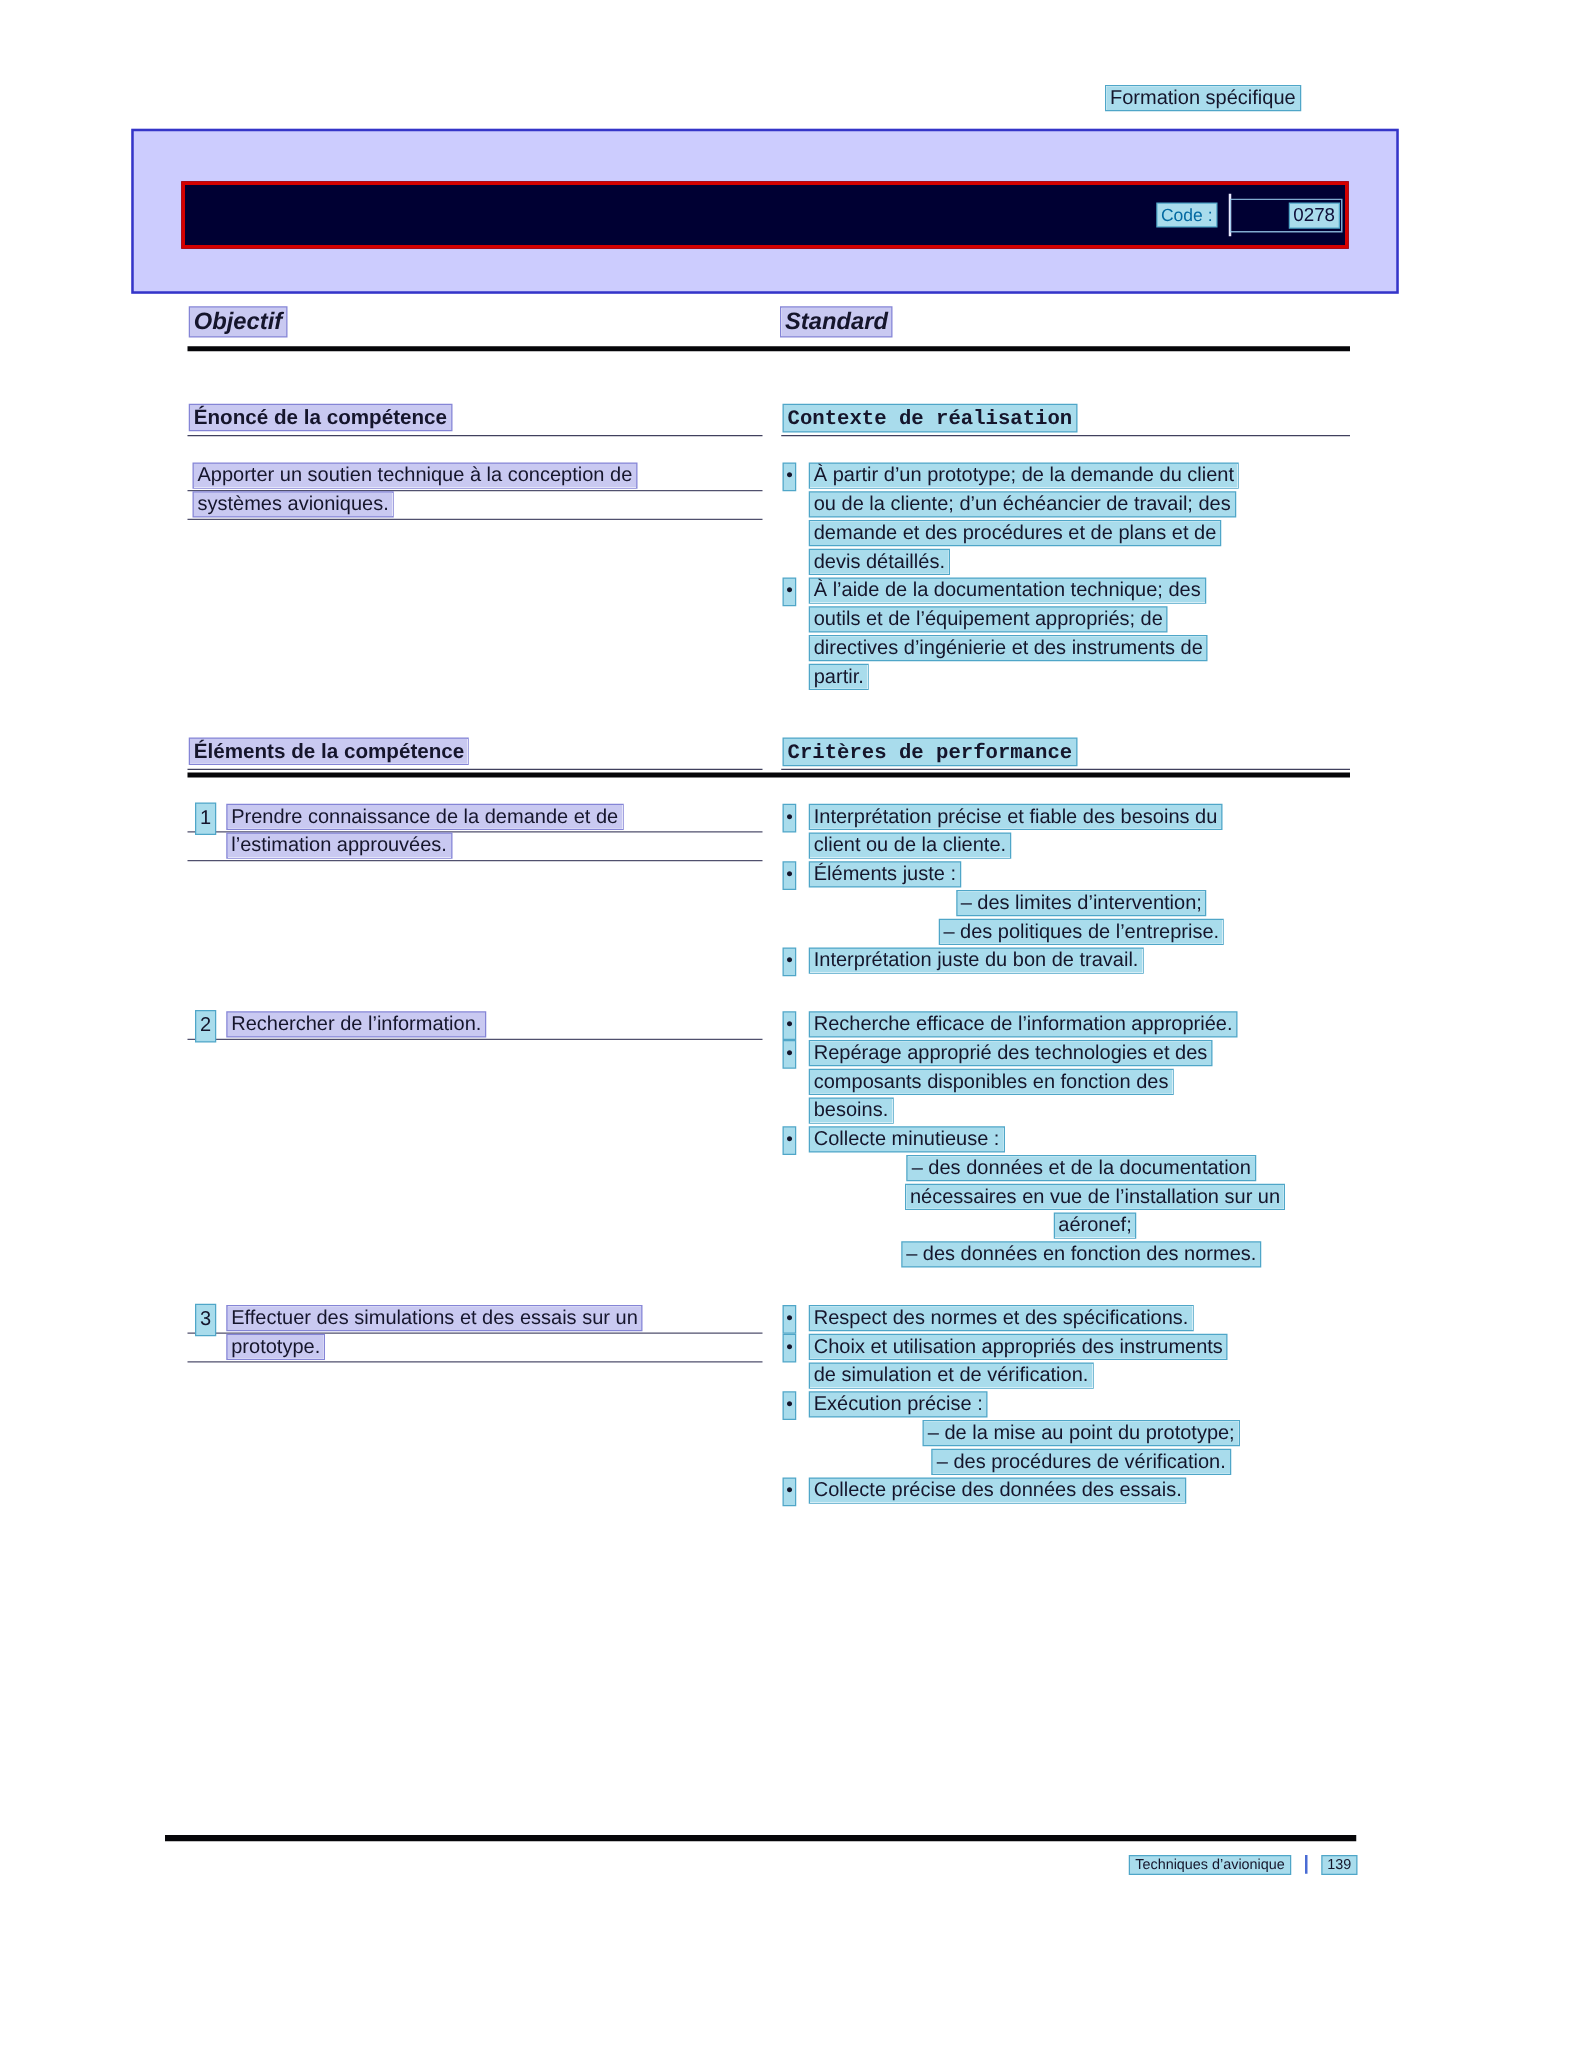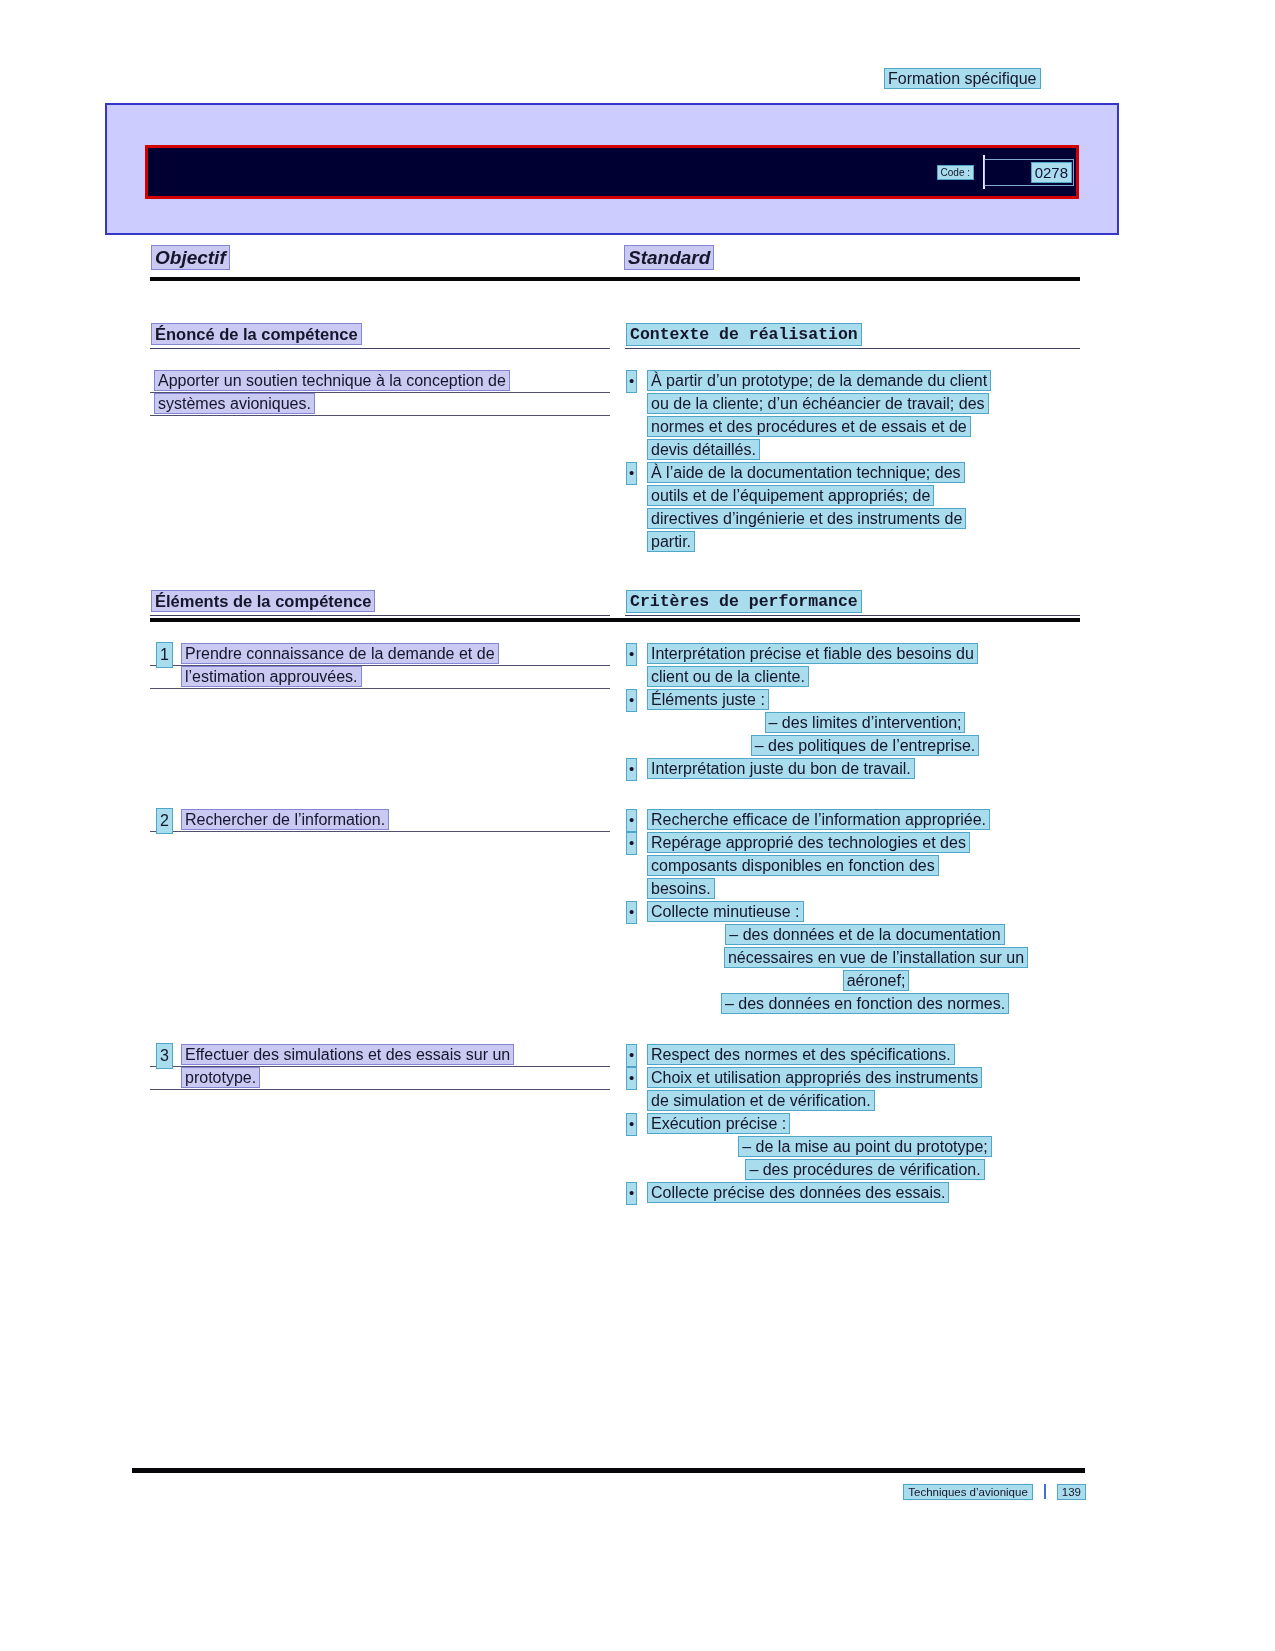--- a/index.html
+++ b/index.html
@@ -18,21 +18,21 @@
   .hl-cyan{background:var(--hl-cyan);box-shadow:0 0 0 1px var(--hl-cyan-bd);}
   .hl-lav{background:var(--hl-lav);box-shadow:0 0 0 1px var(--hl-lav-bd);}
 
   .top-label{position:absolute;left:885px;top:70px;font-size:16px;}
 
   .title-box{position:absolute;left:105px;top:103px;width:1014px;height:132px;
              background:var(--box-fill);border:2px solid var(--box-border);}
   .navy-band{position:absolute;left:38px;top:40px;width:934px;height:54px;
              background:var(--band-navy);border:3px solid var(--band-red);
              display:flex;align-items:center;justify-content:flex-end;padding-right:3px;}
-  .band-label{font-size:10px;color:#0f172a;}
+  .band-label{font-size:14px;color:#0369a1;}
   .band-sep{width:2px;height:34px;background:#e9e9ff;margin-left:10px;}
   .band-value-box{width:88px;display:flex;justify-content:flex-end;align-items:center;
                   box-shadow:0 0 0 1px rgba(150,200,235,.85);padding:3px 2px;}
   .band-value-box .hl{font-size:15px;color:#10103a;}
 
   .content{position:absolute;left:150px;top:246px;width:930px;}
   .main-heads{display:flex;font-size:19px;font-weight:bold;font-style:italic;height:27px;line-height:24px;}
   .mh-l{width:460px;padding-left:2px;}
   .mh-r{width:455px;margin-left:15px;}
   .rule-thick{height:4px;background:#060609;margin-top:4px;}
@@ -109,21 +109,21 @@
               <div class="row-left">
                 <div class="t-line left-line"><span class="hl hl-lav">Apporter un soutien technique à la conception de</span></div>
                 <div class="t-line left-line"><span class="hl hl-lav">systèmes avioniques.</span></div>
               </div>
               <div class="row-right">
                 <div class="crit-item m-bullet">
                   <span class="hl hl-cyan bullet">•</span>
                   <div class="crit-lines">
                     <div class="t-line crit-line"><span class="hl hl-cyan">À partir d’un prototype; de la demande du client</span></div>
                     <div class="t-line crit-line"><span class="hl hl-cyan">ou de la cliente; d’un échéancier de travail; des</span></div>
-                    <div class="t-line crit-line"><span class="hl hl-cyan">normes et des procédures et de essais et de</span></div>
+                    <div class="t-line crit-line"><span class="hl hl-cyan">demande et des procédures et de plans et de</span></div>
                     <div class="t-line crit-line"><span class="hl hl-cyan">devis détaillés.</span></div>
                   </div>
                 </div>
                 <div class="crit-item m-bullet">
                   <span class="hl hl-cyan bullet">•</span>
                   <div class="crit-lines">
                     <div class="t-line crit-line"><span class="hl hl-cyan">À l’aide de la documentation technique; des</span></div>
                     <div class="t-line crit-line"><span class="hl hl-cyan">outils et de l’équipement appropriés; de</span></div>
                     <div class="t-line crit-line"><span class="hl hl-cyan">directives d’ingénierie et des instruments de</span></div>
                     <div class="t-line crit-line"><span class="hl hl-cyan">partir.</span></div>

